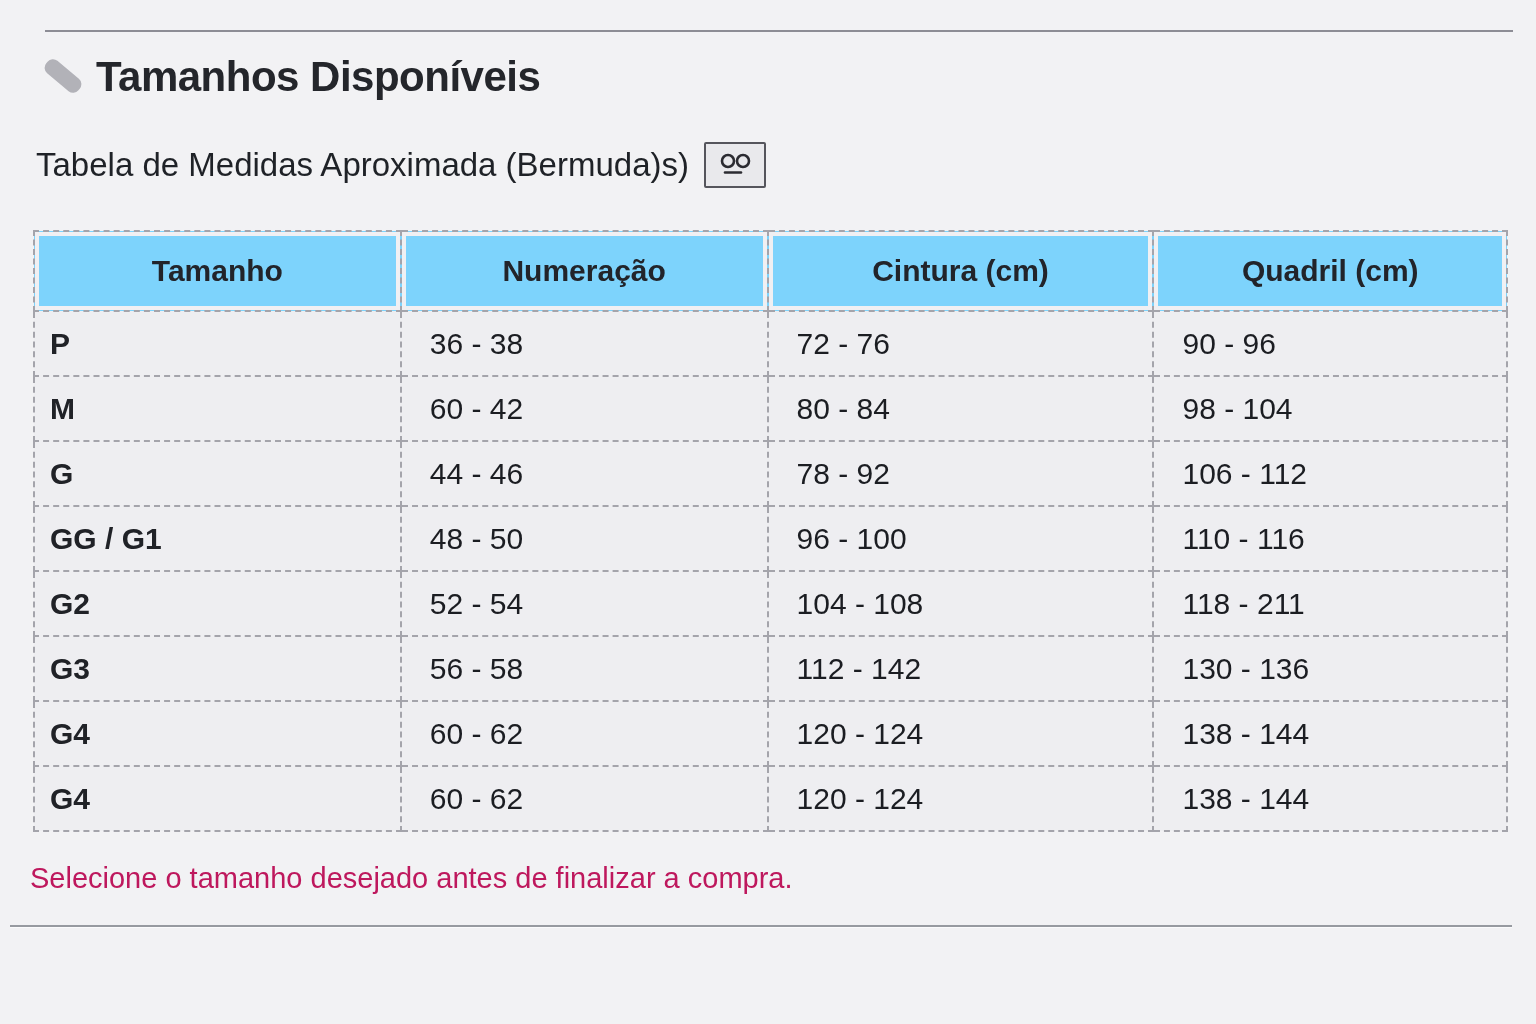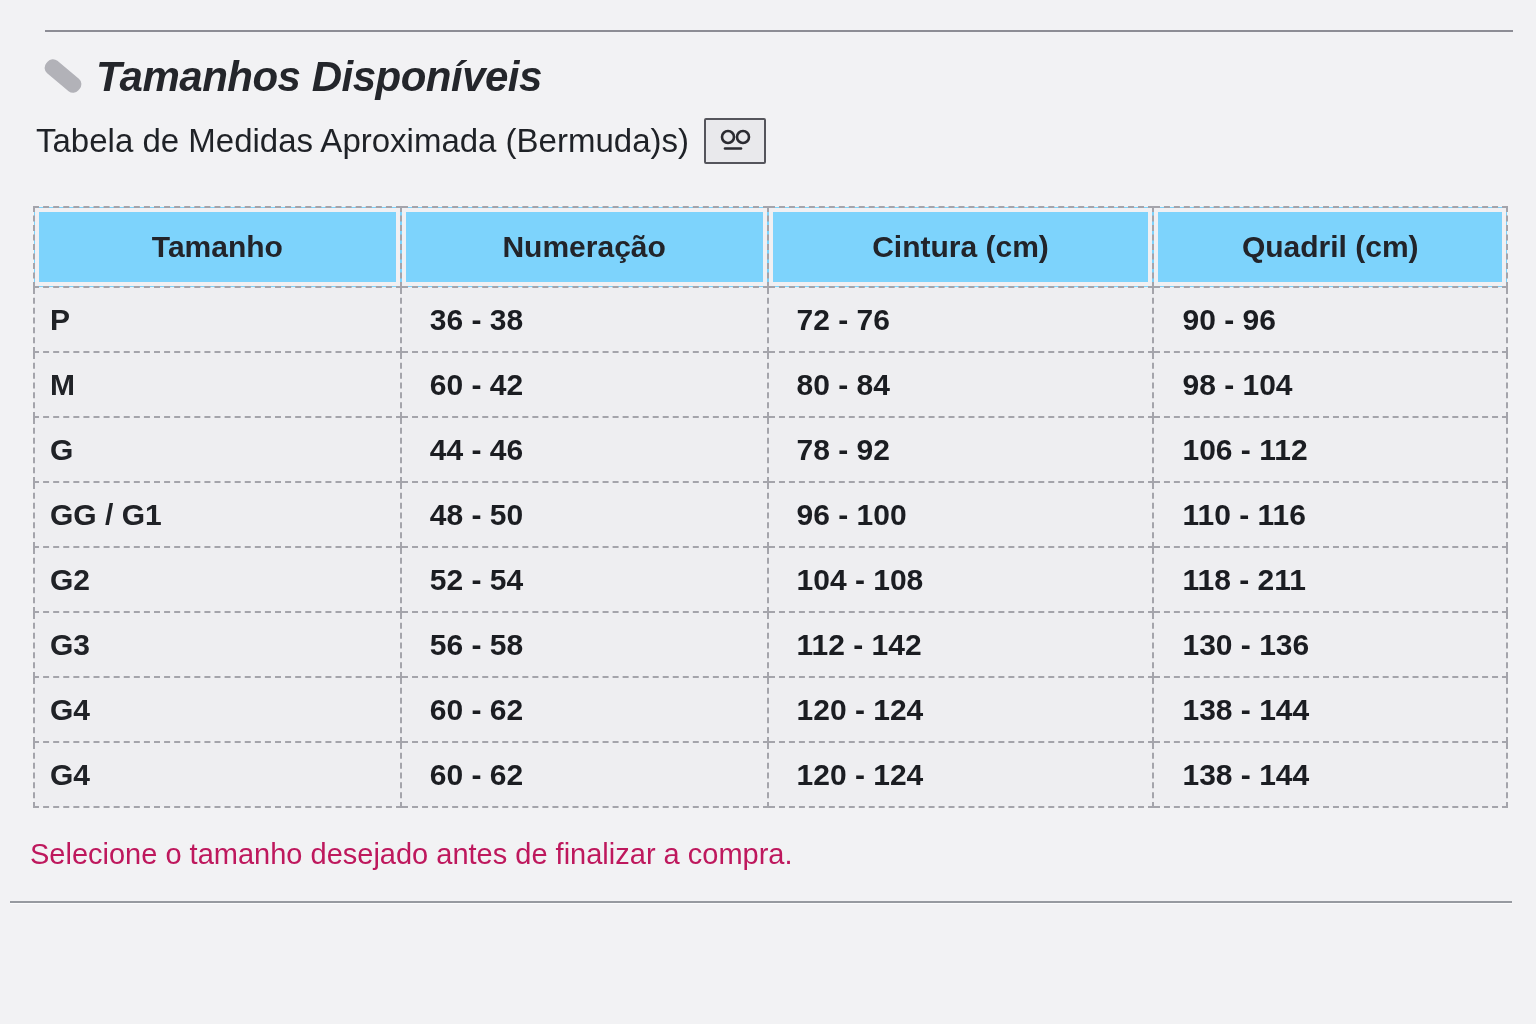--- a/index.html
+++ b/index.html
@@ -18,41 +18,40 @@
   .top-divider {
     margin: 30px 23px 0 45px;
     border-top: 2px solid #8d8d95;
     height: 0;
   }
   .title-row {
     display: flex;
     align-items: center;
     gap: 12px;
     margin: 20px 0 0 42px;
-    font-style: italic;
   }
   .title-icon {
     width: 42px;
     height: 50px;
     display: inline-flex;
     align-items: center;
     justify-content: center;
   }
   h1.page-title {
     margin: 0;
     font-size: 42px;
     font-weight: 700;
     letter-spacing: -0.5px;
     color: #24262b;
   }
   .subtitle-row {
     display: flex;
     align-items: center;
     gap: 15px;
-    margin: 16px 0 0 36px;
+    margin: 40px 0 0 36px;
   }
   .subtitle {
     font-size: 33px;
     color: #1f2227;
   }
   .icon-button {
     width: 62px;
     height: 46px;
     background: #e9e9ec;
     border: 2px solid #55555c;
@@ -85,21 +84,20 @@
     vertical-align: middle;
   }
   .size-table td {
     height: 65px;
     background: #eeeef1;
     font-size: 30px;
     color: #1b1d22;
     text-align: left;
     vertical-align: middle;
     padding-left: 28px;
-    font-weight: bold;
   }
   .size-table td:first-child {
     font-weight: 700;
     padding-left: 15px;
     color: #202227;
   }
   col.c1 { width: 24.9%; }
   col.c2 { width: 24.9%; }
   col.c3 { width: 26.2%; }
   col.c4 { width: 24.0%; }

